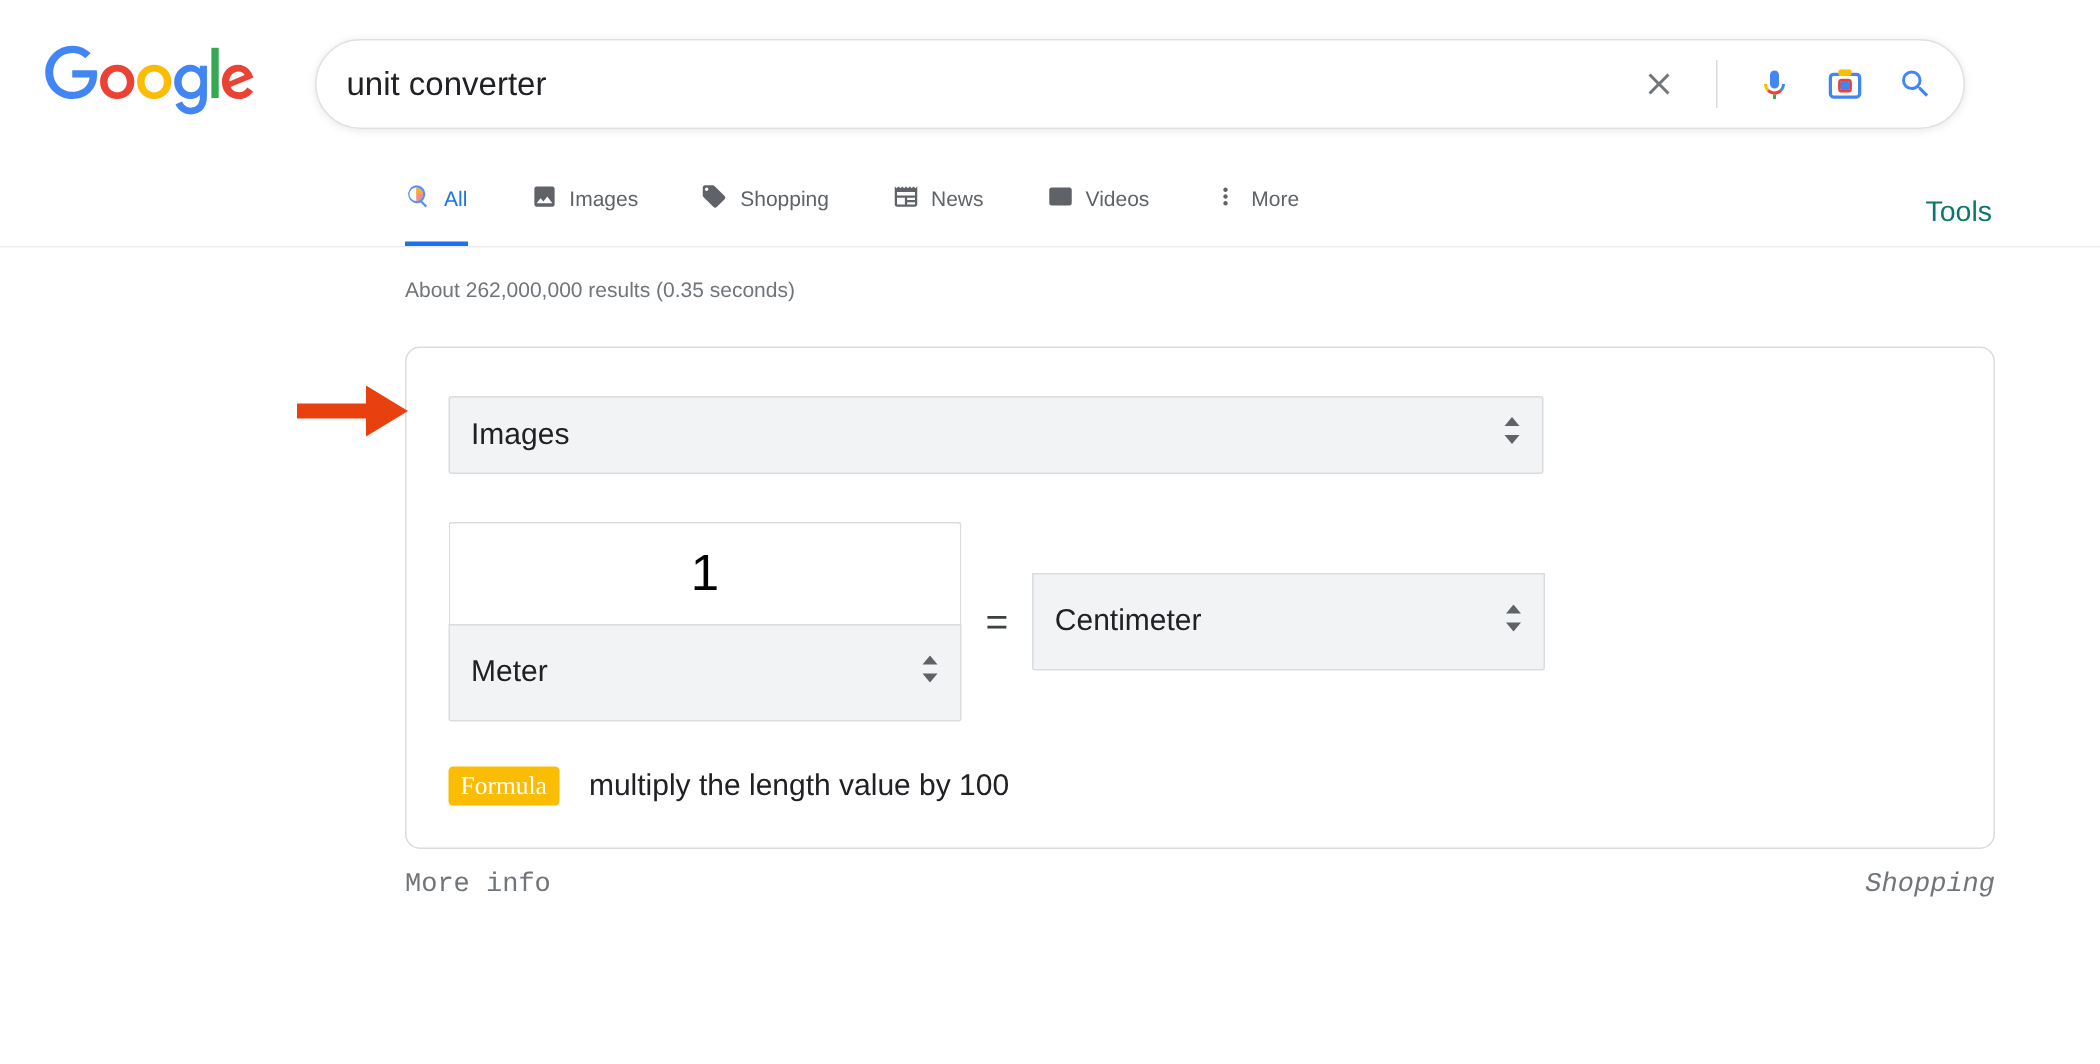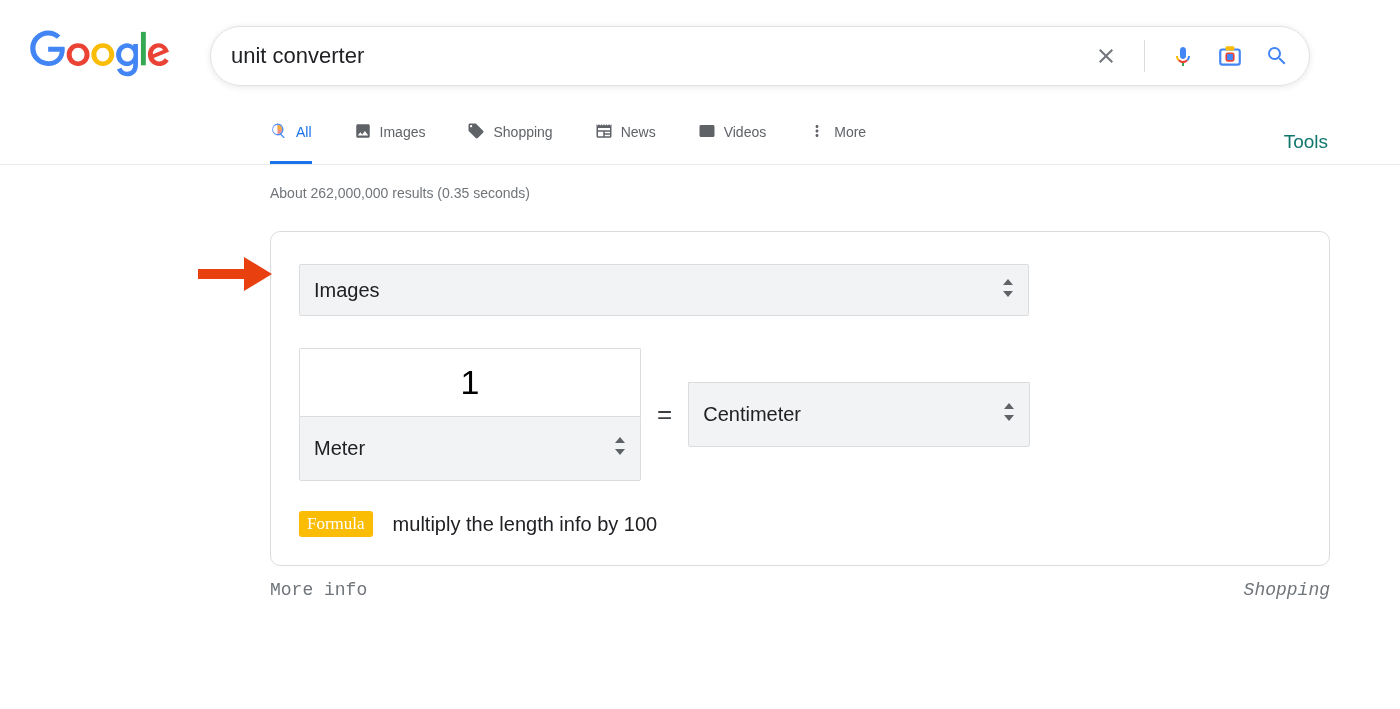--- a/index.html
+++ b/index.html
@@ -268,21 +268,21 @@
               <svg width="12" height="18" viewBox="0 0 12 18">
                   <path fill="#5f6368" d="M6 0l5 6H1zM6 18l5-6H1z"></path>
                 </svg>
             </span>
           </div>
         </div>
       </div>
 
       <div class="formula-row">
         <span class="formula-badge">Formula</span>
-        <span class="formula-text">multiply the length info by 100</span>
+        <span class="formula-text">multiply the length value by 100</span>
       </div>
     </div>
   </div>
 
   <div class="footer-links">
     <span>More info</span>
     <span class="feedback">Shopping</span>
   </div>
 </div>
 

